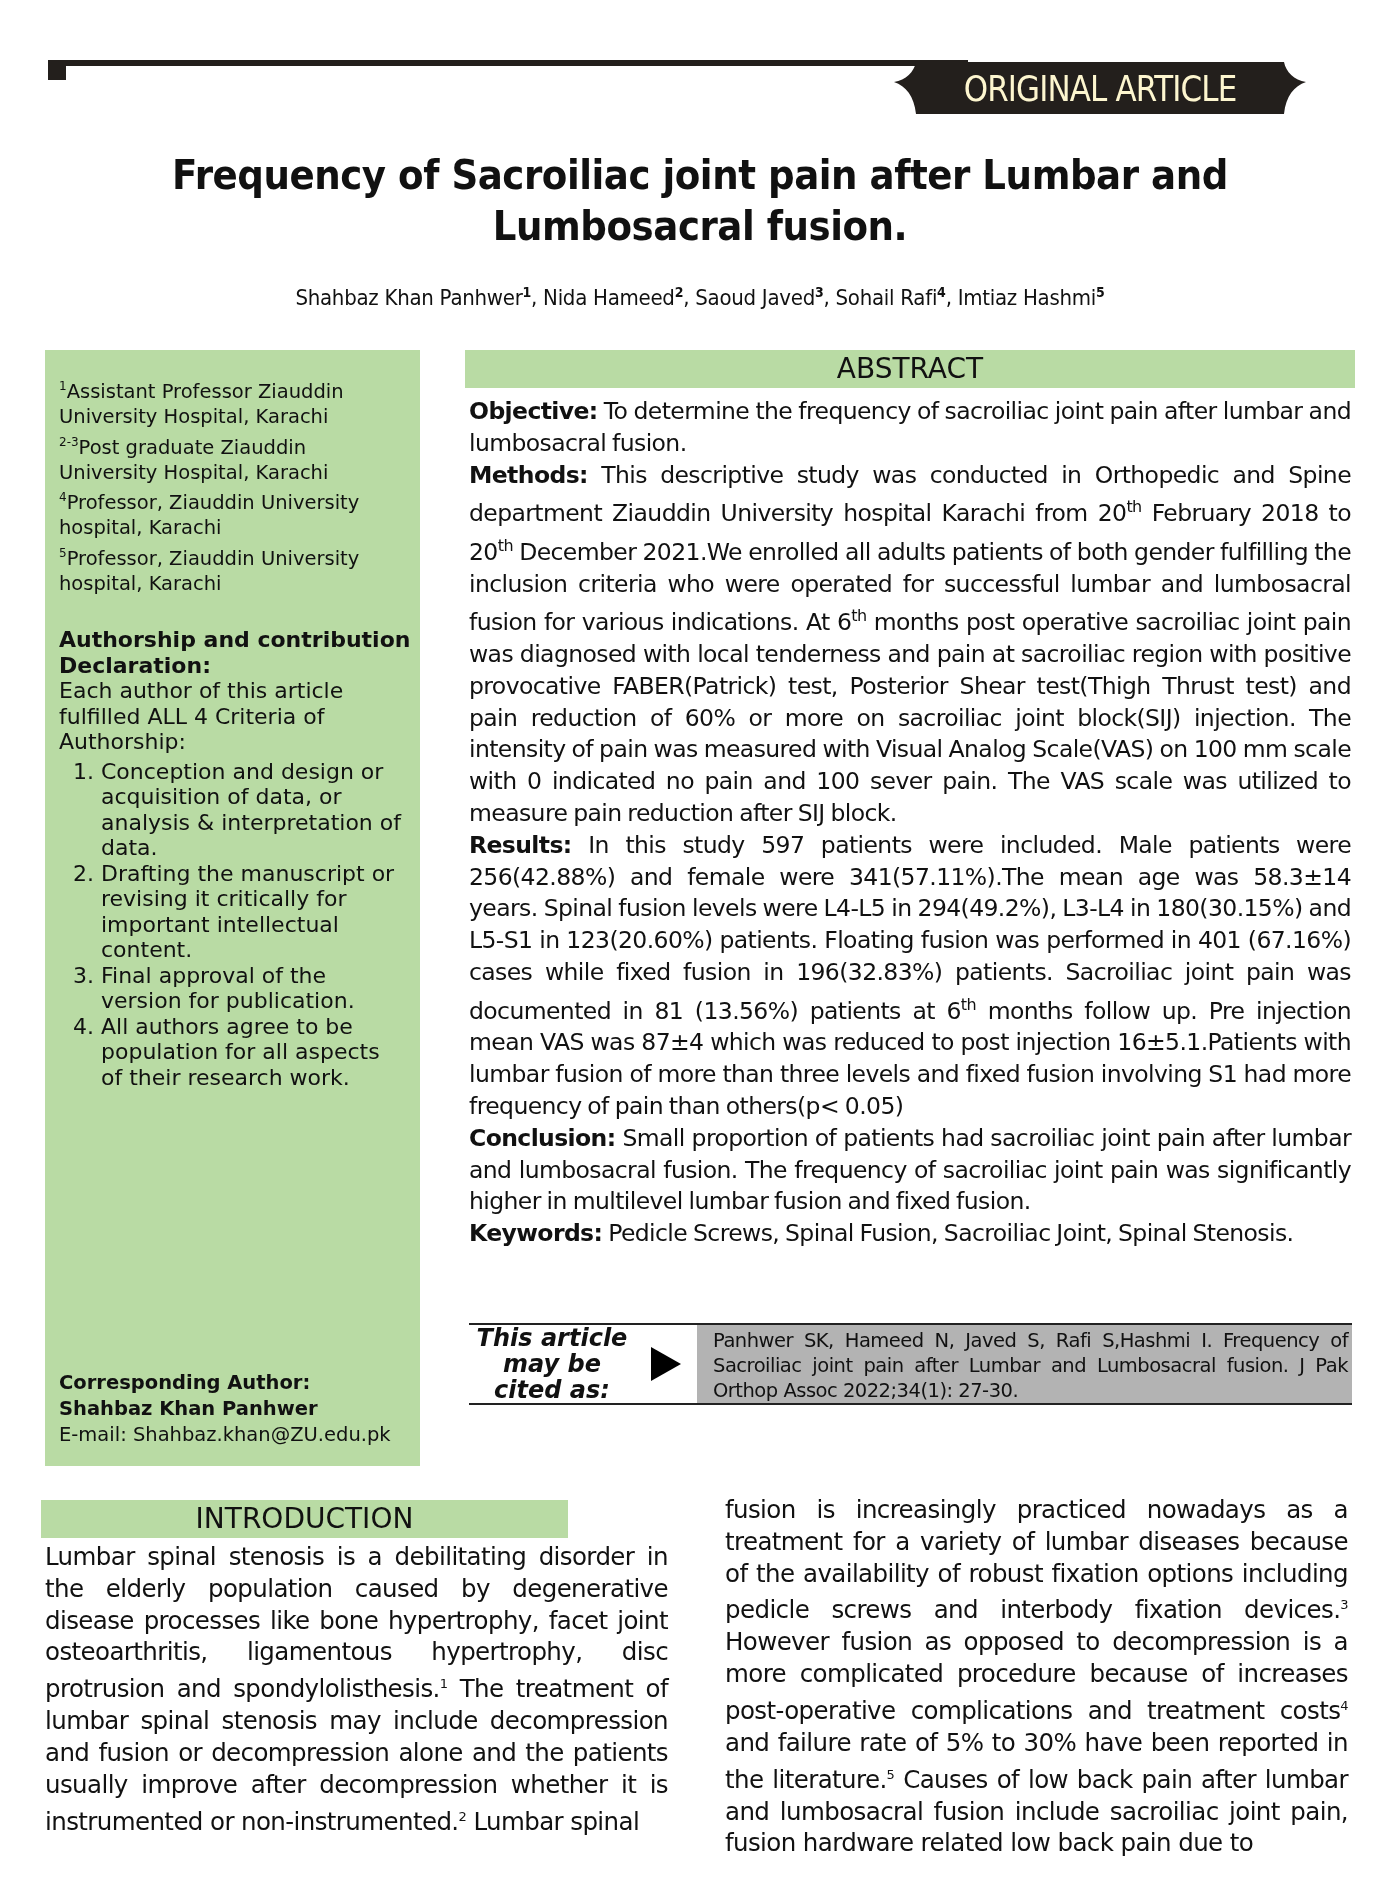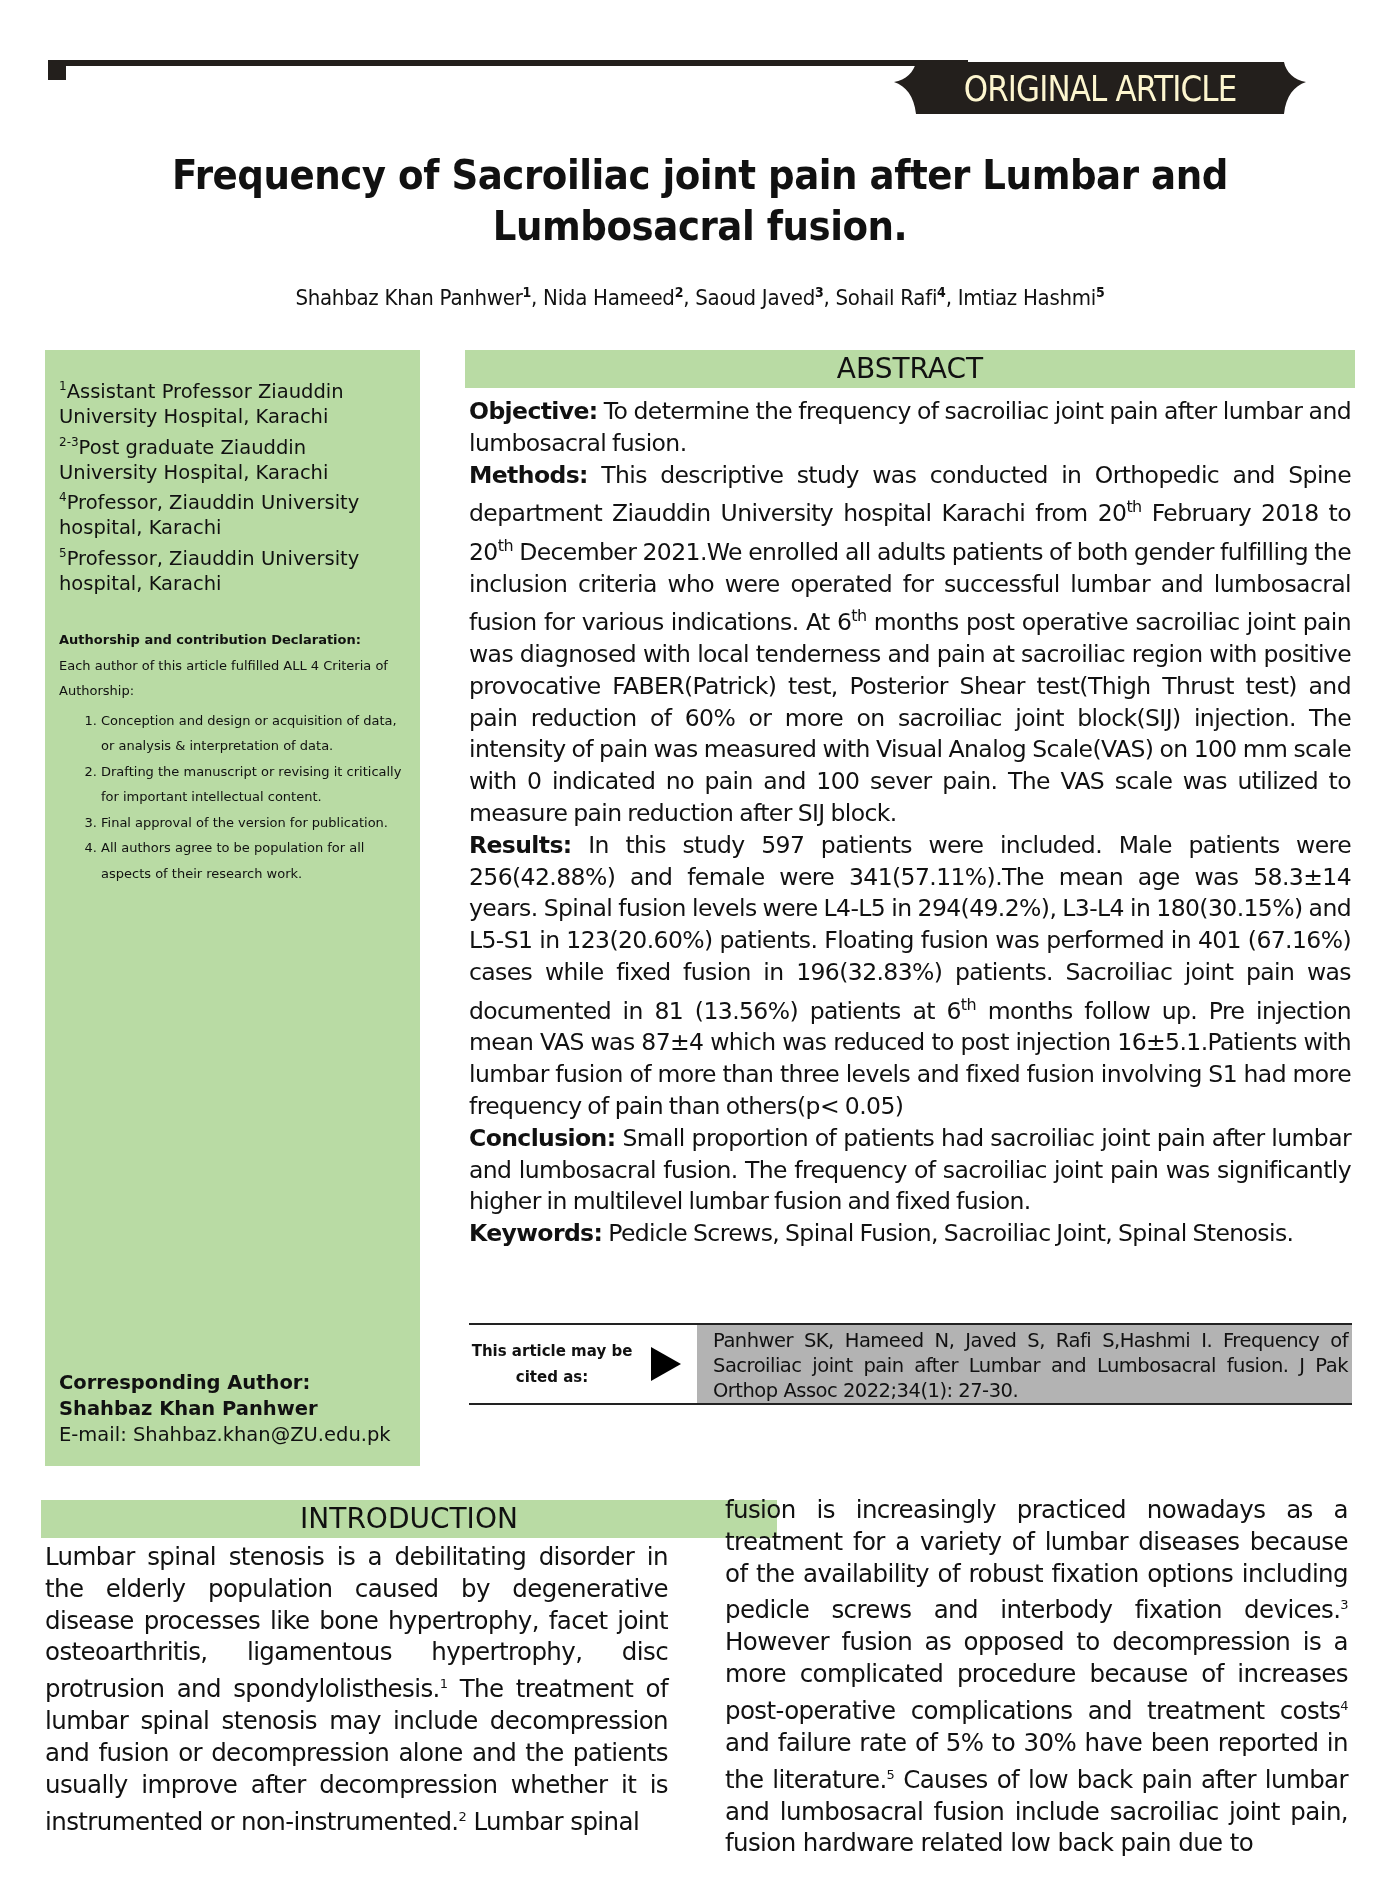--- a/index.html
+++ b/index.html
@@ -35,21 +35,21 @@
     font-size: 22px; color: #111; letter-spacing: -0.3px;
     transform: scaleX(0.9); transform-origin: center top;
   }
   .authors sup { font-size: 14px; font-weight: bold; }
   
   .sidebar {
     position: absolute; left: 45px; top: 350px; width: 375px; height: 1116px; background: #b9dba4;
   }
   .aff { position: absolute; left: 14px; top: 24px; width: 350px; font-size: 19.5px; line-height: 25.5px; }
   .aff sup { font-size: 12px; }
-  .decl { position: absolute; left: 14px; top: 277px; width: 352px; font-size: 13px; line-height: 25.5px; }
+  .decl { position: absolute; left: 14px; top: 277px; width: 352px; font-size: 22px; line-height: 25.5px; }
   .decl .h { font-weight: bold; }
   .decl ol { margin: 4px; padding: 0 0 0 38px; }
   .decl li { padding-left: 0; }
   .corr { position: absolute; left: 14px; top: 1020px; width: 352px; font-size: 19.5px; line-height: 26px; }
   .corr .h { font-weight: bold; }
   
   .section-head {
     position: absolute; background: #b9dba4; text-align: center; font-weight: normal;
     font-size: 28px; line-height: 38px;
   }
@@ -63,29 +63,29 @@
   .abstract b { font-weight: bold; }
   .abstract sup { font-size: 16px; }
   
   .cite {
     position: absolute; left: 469px; top: 1323px; width: 883px; height: 78px;
     border-top: 2px solid #222; border-bottom: 2px solid #222;
     display: flex;
   }
   .cite-label {
     width: 166px; display: flex; align-items: center; justify-content: center; text-align: center;
-    font-weight: bold; font-size: 15px; line-height: 26px;
+    font-weight: bold; font-size: 24px; line-height: 26px; font-style: italic;
   }
   .cite-arrow { width: 62px; display: flex; align-items: center; justify-content: center; }
   .cite-text {
     flex: 1; background: #b3b3b3; padding: 3px 4px 0 16px;
     font-size: 19.5px; line-height: 25px; text-align: justify; letter-spacing: -0.5px;
   }
   
-  .intro-head { left: 41px; top: 1500px; width: 736px; height: 38px; }
+  .intro-head { left: 41px; top: 1500px; width: 527px; height: 38px; }
   .col {
     position: absolute; font-size: 24.5px; line-height: 31.8px; text-align: justify;
     letter-spacing: -0.6px;
   }
   .col sup { font-size: 13px; }
   .col-left { left: 45px; top: 1541px; width: 623px; }
   .col-right { left: 725px; top: 1494px; width: 623px; }
 </style>
 </head>
 <body>

